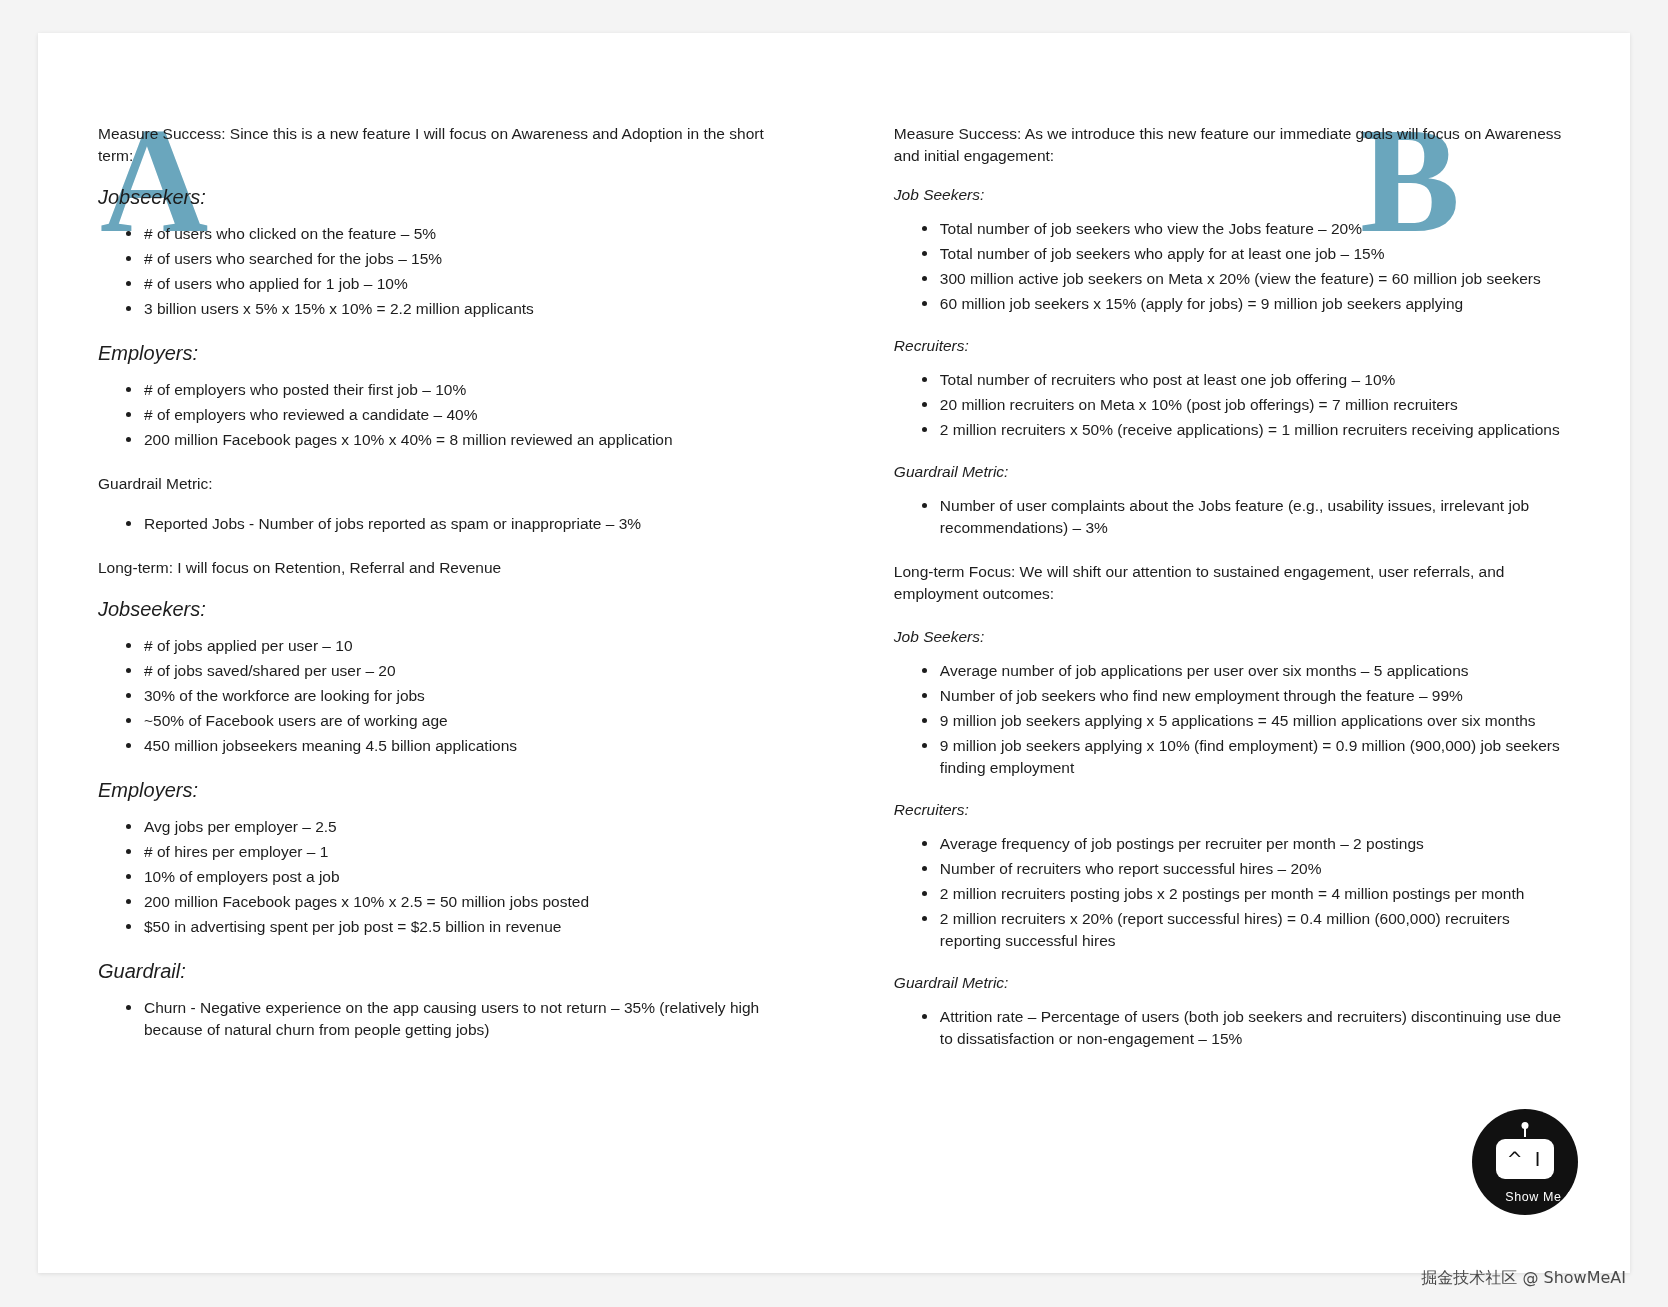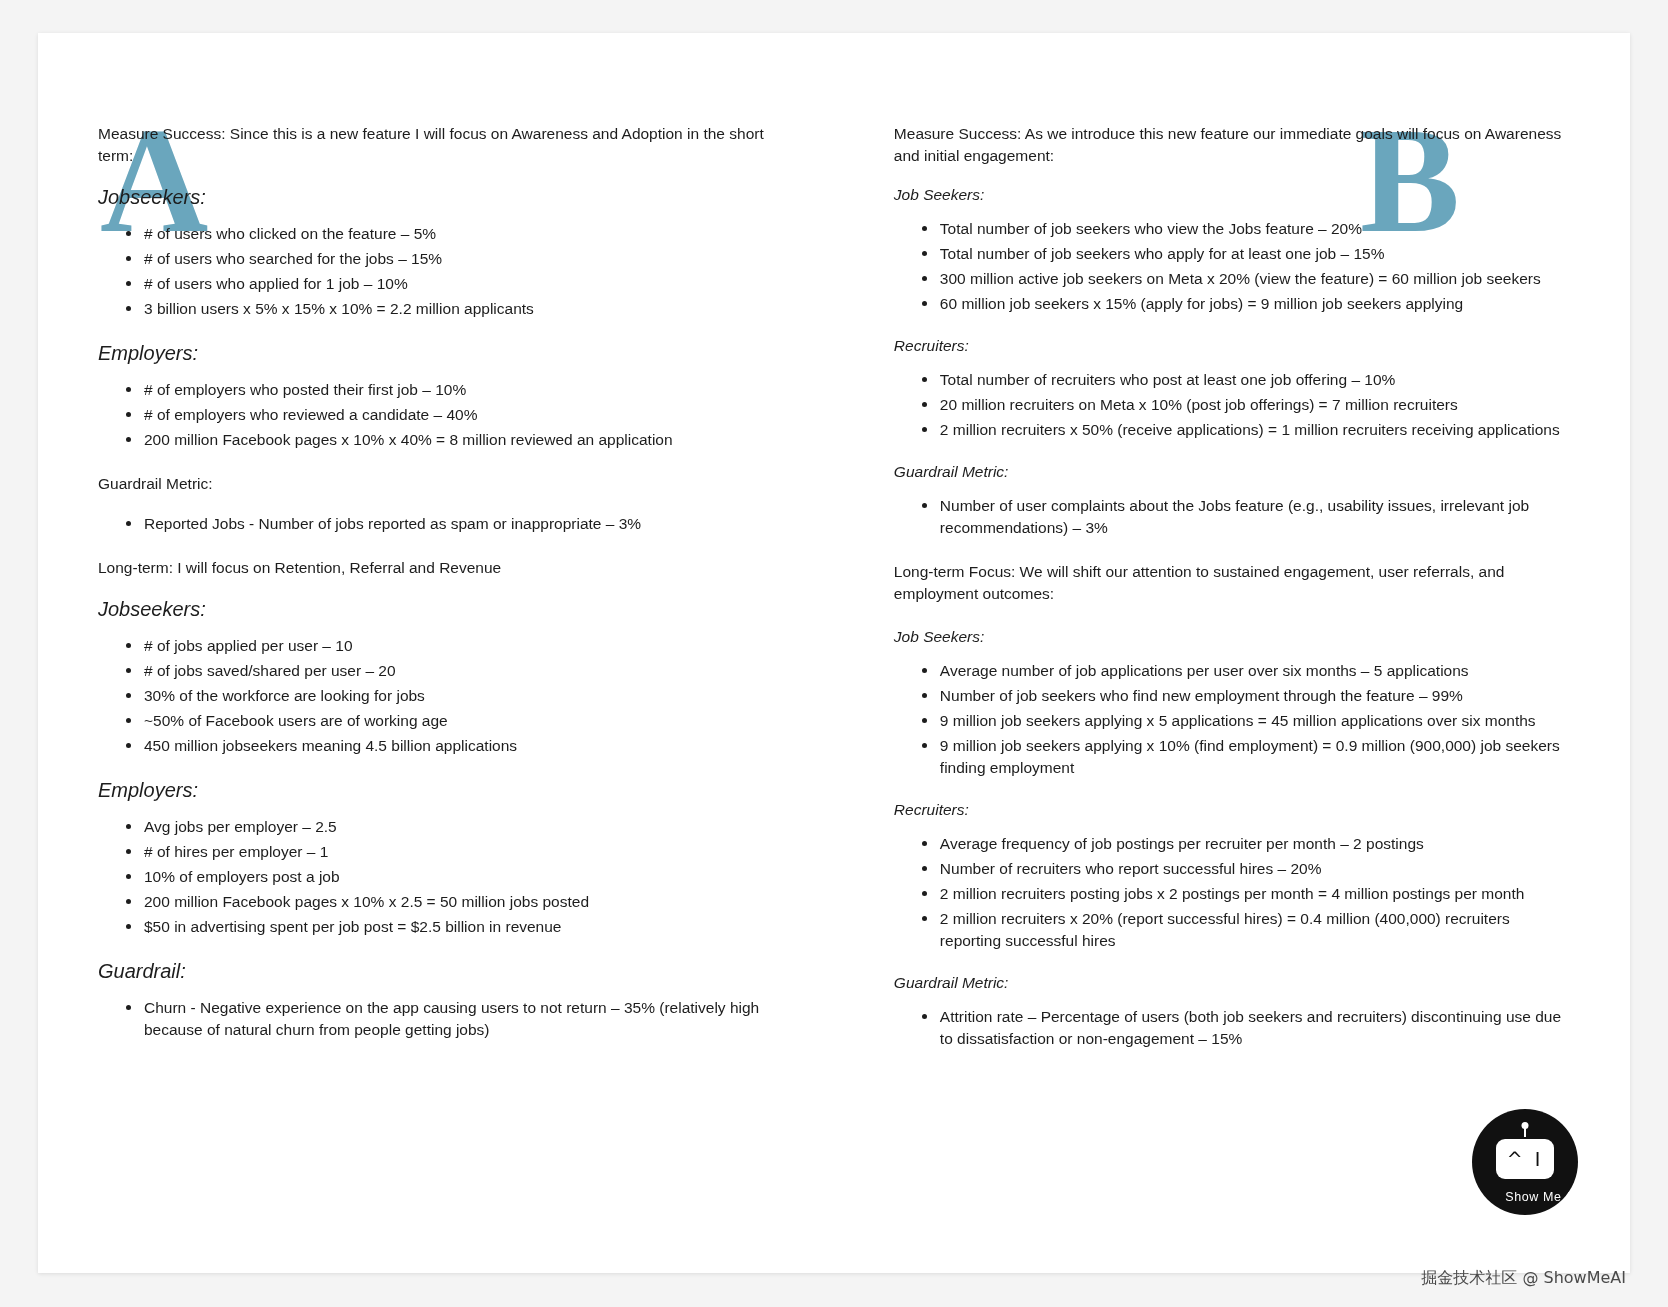--- a/index.html
+++ b/index.html
@@ -260,21 +260,21 @@
         <li>Number of job seekers who find new employment through the feature – 99%</li>
         <li>9 million job seekers applying x 5 applications = 45 million applications over six months</li>
         <li>9 million job seekers applying x 10% (find employment) = 0.9 million (900,000) job seekers finding employment</li>
       </ul>
 
       <p class="subhead">Recruiters:</p>
       <ul class="bullets">
         <li>Average frequency of job postings per recruiter per month – 2 postings</li>
         <li>Number of recruiters who report successful hires – 20%</li>
         <li>2 million recruiters posting jobs x 2 postings per month = 4 million postings per month</li>
-        <li>2 million recruiters x 20% (report successful hires) = 0.4 million (400,000) recruiters reporting successful hires</li>
+        <li>2 million recruiters x 20% (report successful hires) = 0.4 million (600,000) recruiters reporting successful hires</li>
       </ul>
 
       <p class="subhead">Guardrail Metric:</p>
       <ul class="bullets">
         <li>Attrition rate – Percentage of users (both job seekers and recruiters) discontinuing use due to dissatisfaction or non-engagement – 15%</li>
       </ul>
     </div>
 
   </div>
 

